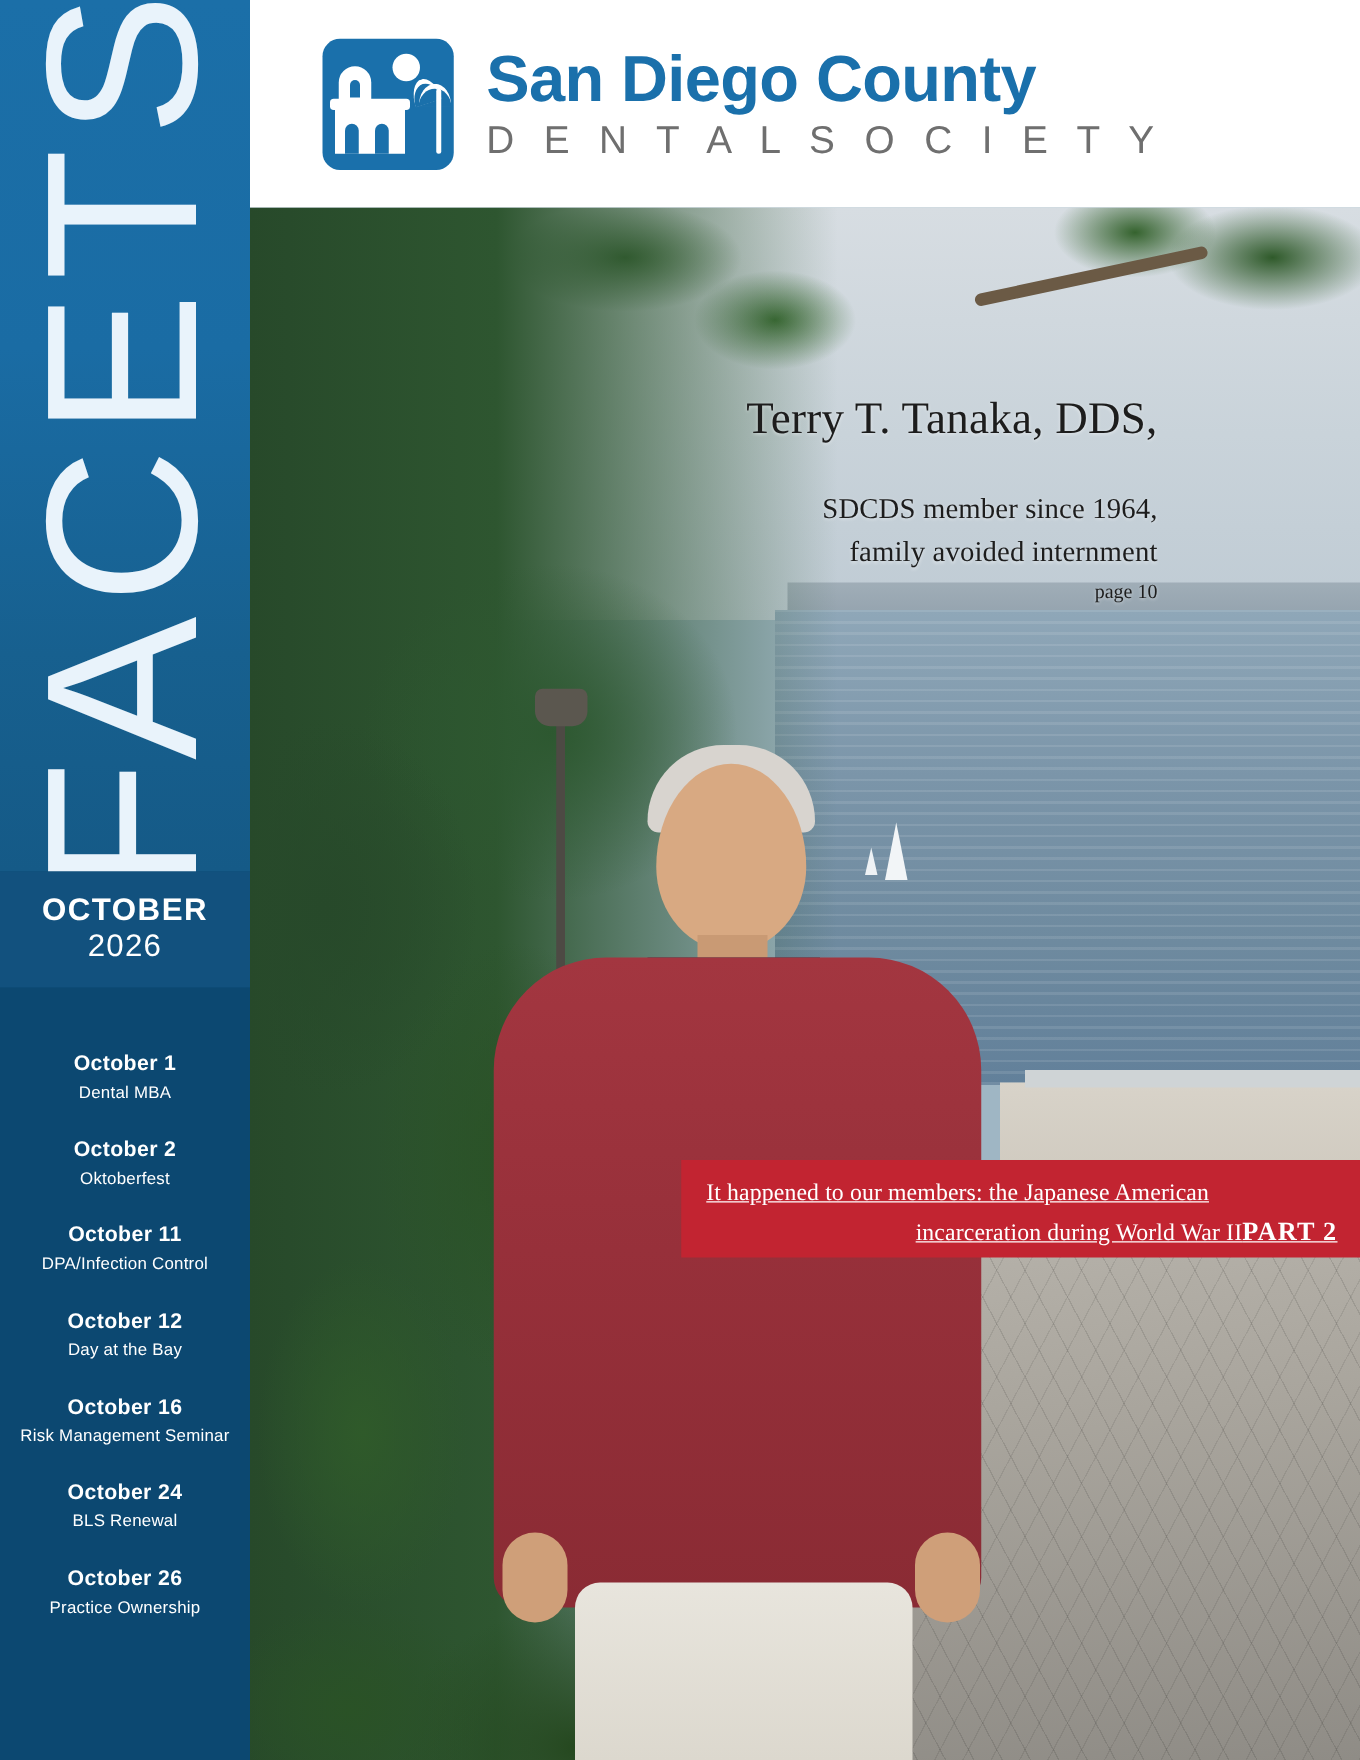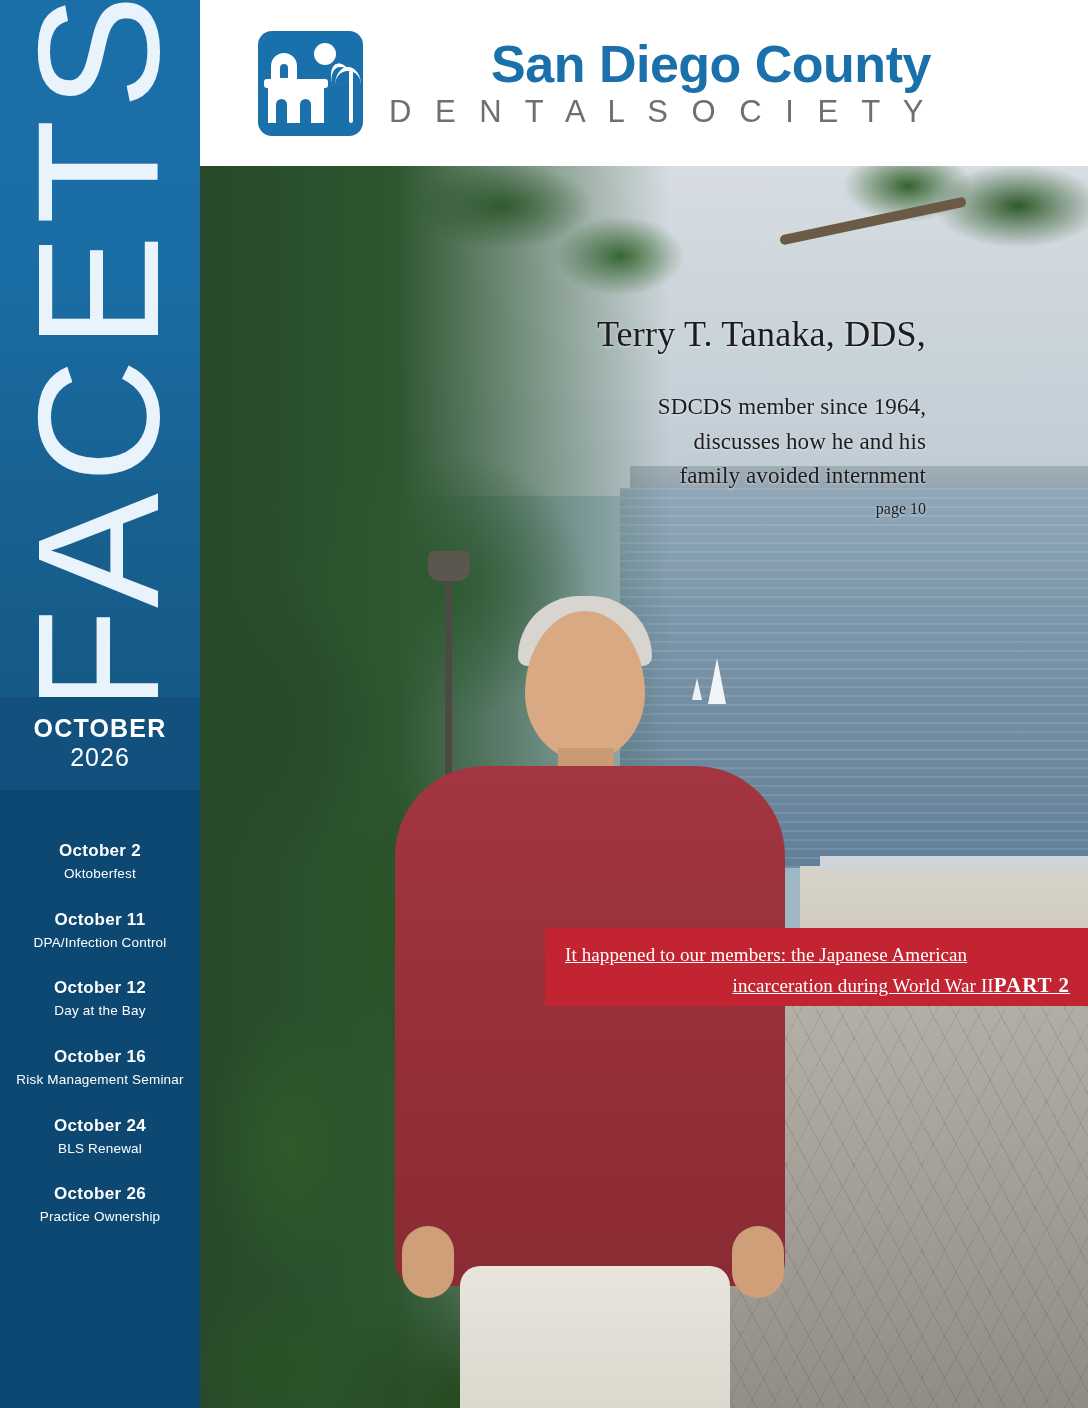--- a/index.html
+++ b/index.html
@@ -68,21 +68,21 @@
   .logo-mark .body:before{content:"";position:absolute;left:8px;top:12px;width:11px;height:24px;background:#1a70ab;border-radius:6px 6px 0 0;}
   .logo-mark .body:after{content:"";position:absolute;left:32px;top:12px;width:11px;height:24px;background:#1a70ab;border-radius:6px 6px 0 0;}
   .logo-mark .roof{position:absolute;left:6px;top:48px;width:64px;height:9px;background:#ffffff;border-radius:3px;}
   .logo-mark .palm{position:absolute;right:10px;top:40px;width:4px;height:52px;background:#ffffff;border-radius:2px;}
   .logo-mark .frond{position:absolute;right:2px;top:36px;width:26px;height:14px;border-top:4px solid #ffffff;border-radius:50%/100% 100% 0 0;}
   .logo-mark .frond2{position:absolute;right:12px;top:32px;width:22px;height:16px;border-top:4px solid #ffffff;border-radius:50%/100% 100% 0 0;transform:rotate(-18deg);}
 
   .logo-text{margin-left:26px;}
   .logo-title{
     font-family:"Liberation Sans",sans-serif;
-    font-size:52px;font-weight:bold;color:#1a70ab;letter-spacing:-0.5px;line-height:1.05;text-align:right;
+    font-size:52px;font-weight:bold;color:#1a70ab;letter-spacing:-0.5px;line-height:1.05;
   }
   .logo-sub{
     font-family:"Liberation Sans",sans-serif;
     font-size:31px;color:#6f6f6f;letter-spacing:7.5px;margin-top:4px;line-height:1.1;
   }
 
   
   .photo{
     position:absolute;left:200px;top:166px;width:888px;height:1242px;overflow:hidden;
     background:#9fb6c4;
@@ -188,20 +188,24 @@
       </div>
     </div>
 
     <div class="date-block">
       <div class="date-month">OCTOBER</div>
       <div class="date-year">2026</div>
     </div>
 
     <div class="events">
       <div class="event">
+        <div class="event-date">October 1</div>
+        <div class="event-name">Dental MBA</div>
+      </div>
+      <div class="event">
         <div class="event-date">October 2</div>
         <div class="event-name">Oktoberfest</div>
       </div>
       <div class="event">
         <div class="event-date">October 11</div>
         <div class="event-name">DPA/Infection Control</div>
       </div>
       <div class="event">
         <div class="event-date">October 12</div>
         <div class="event-name">Day at the Bay</div>
@@ -263,21 +267,20 @@
       <div class="jacket"></div>
       <div class="usc">USC</div>
       <div class="pants"></div>
       <div class="hand-l"></div>
       <div class="hand-r"></div>
     </div>
 
     <div class="headline">
       <div class="l1">Terry T. Tanaka, DDS,</div>
       <div class="l2">SDCDS member since 1964,</div>
-      <div class="l3">discusses how he and his</div>
       <div class="l4">family avoided internment</div>
       <div class="pg">page 10</div>
     </div>
 
     <div class="redbar">
       <div class="r1">It happened to our members:  the Japanese American</div>
       <div class="r2">
         <span>incarceration during World War II</span><span class="part">PART 2</span>
       </div>
     </div>

